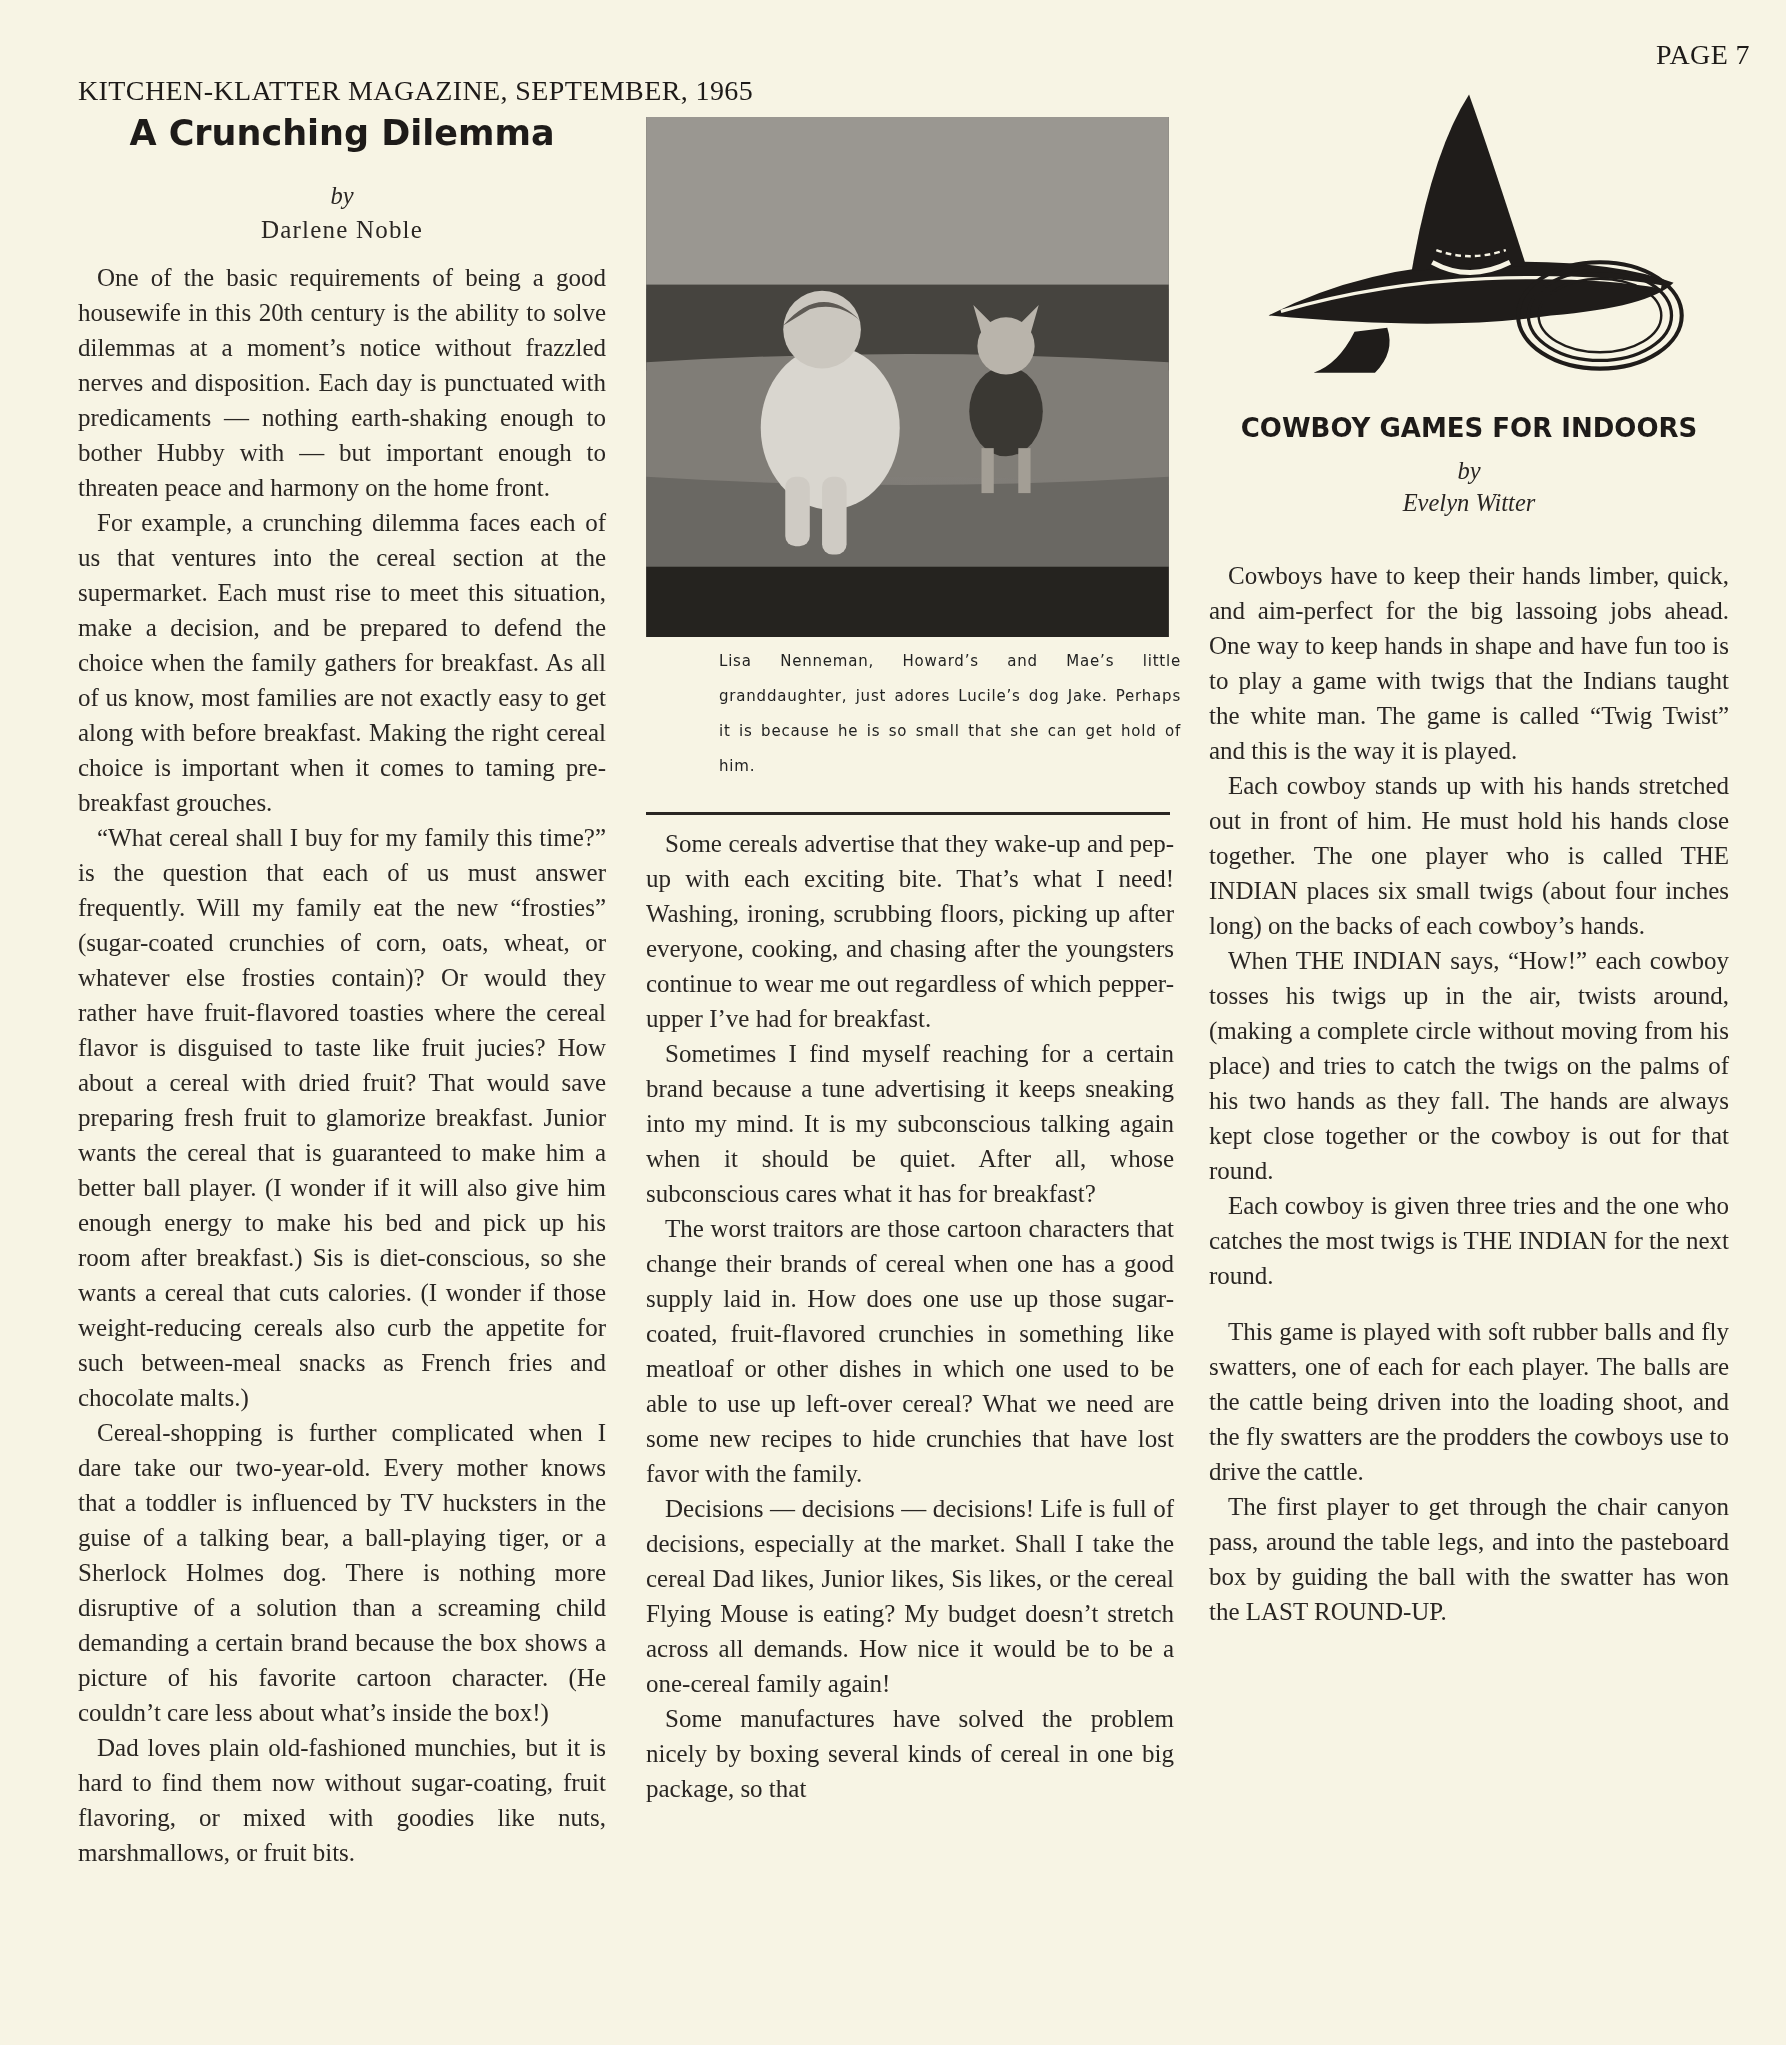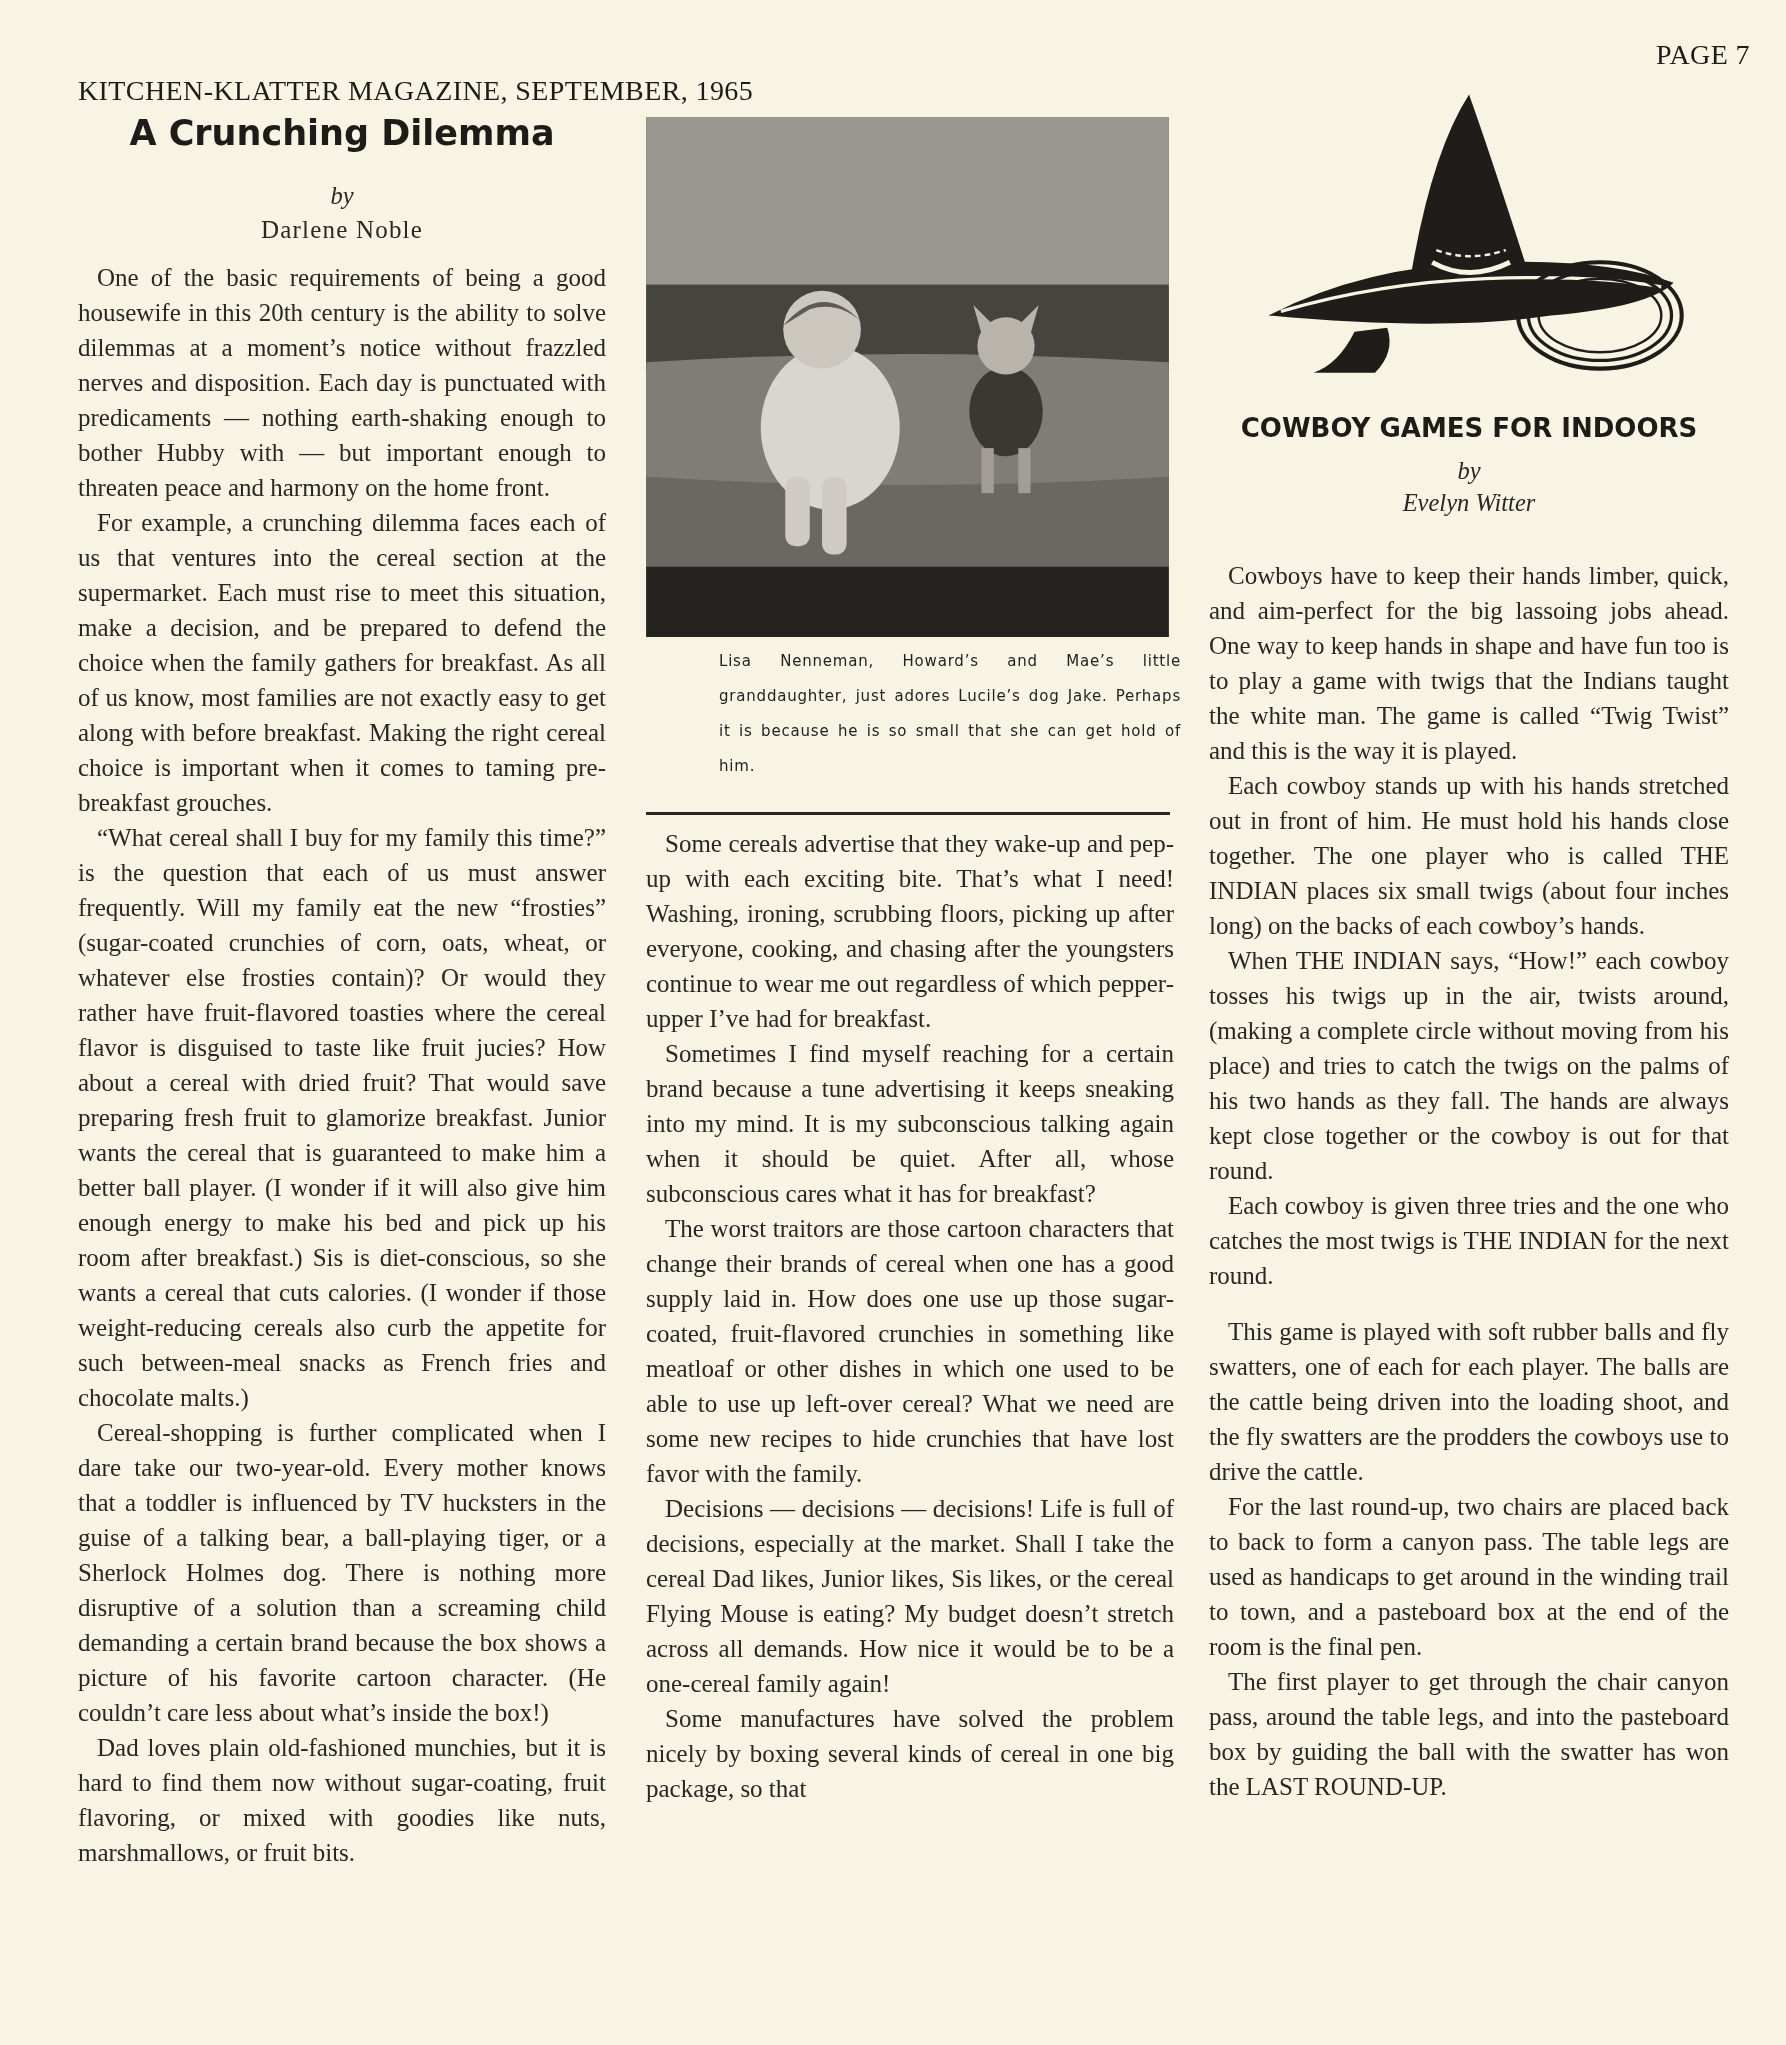--- a/index.html
+++ b/index.html
@@ -104,16 +104,15 @@
 <div class="by by2">by</div>
 <div class="author2">Evelyn Witter</div>
 
 <div class="col col3">
   <p>Cowboys have to keep their hands limber, quick, and aim-perfect for the big lassoing jobs ahead. One way to keep hands in shape and have fun too is to play a game with twigs that the Indians taught the white man. The game is called “Twig Twist” and this is the way it is played.</p>
   <p>Each cowboy stands up with his hands stretched out in front of him. He must hold his hands close together. The one player who is called THE INDIAN places six small twigs (about four inches long) on the backs of each cowboy’s hands.</p>
   <p>When THE INDIAN says, “How!” each cowboy tosses his twigs up in the air, twists around, (making a complete circle without moving from his place) and tries to catch the twigs on the palms of his two hands as they fall. The hands are always kept close together or the cowboy is out for that round.</p>
   <p>Each cowboy is given three tries and the one who catches the most twigs is THE INDIAN for the next round.</p>
   <div class="gap"></div>
   <p>This game is played with soft rubber balls and fly swatters, one of each for each player. The balls are the cattle being driven into the loading shoot, and the fly swatters are the prodders the cowboys use to drive the cattle.</p>
-  <p>For the last round-up, two chairs are placed back to back to form a canyon pass. The table legs are used as handicaps to get around in the winding trail to town, and a pasteboard box at the end of the room is the final pen.</p>
   <p>The first player to get through the chair canyon pass, around the table legs, and into the pasteboard box by guiding the ball with the swatter has won the LAST ROUND-UP.</p>
 </div>
 
 
 </body></html>

